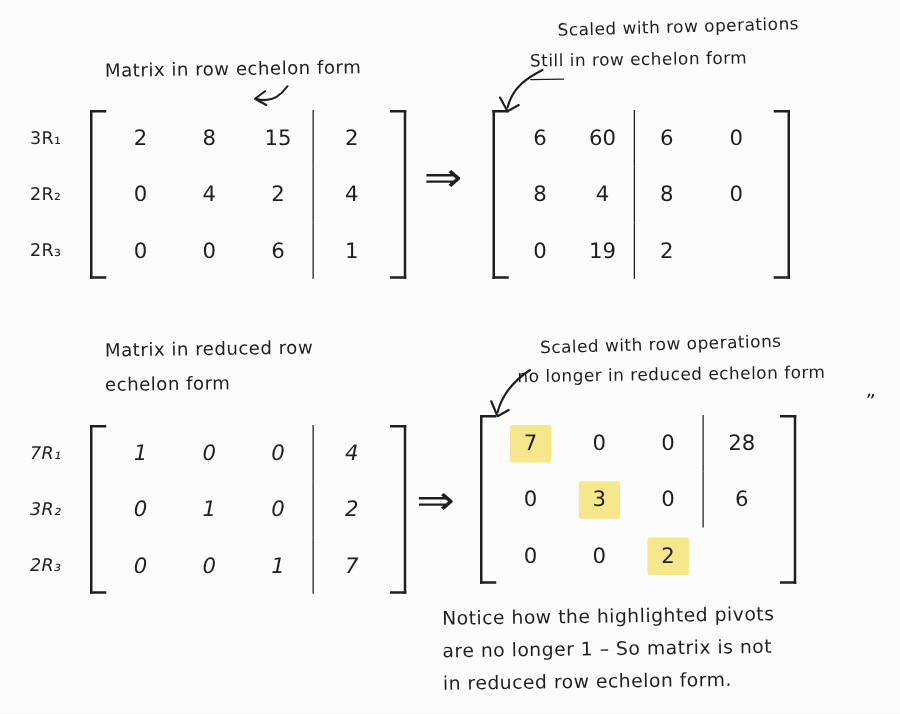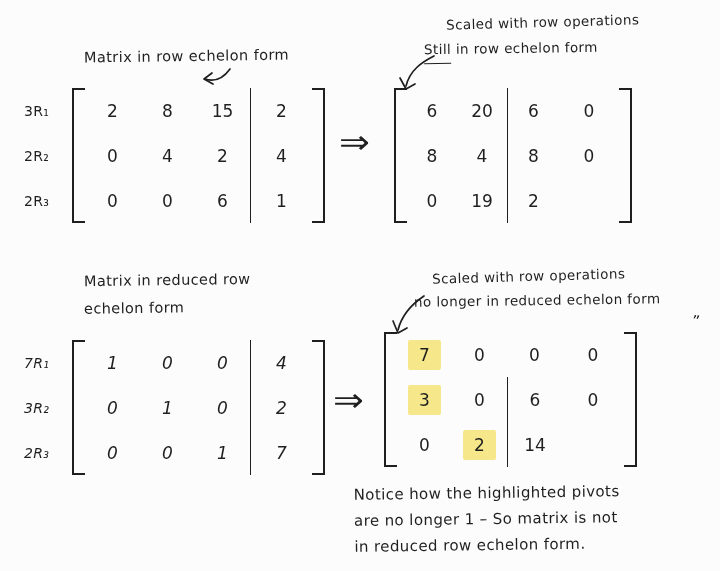--- a/index.html
+++ b/index.html
@@ -89,21 +89,21 @@
       <path d="M36 4 C24 10 12 18 8 34" fill="none" stroke="#1f1f1f" stroke-width="1.7" stroke-linecap="round"></path>
       <path d="M2 26 L8 37 L17 32" fill="none" stroke="#1f1f1f" stroke-width="1.7" stroke-linecap="round" stroke-linejoin="round"></path>
     </svg>
   </div>
 
   <div class="abs quad" style="left:394px;top:88px;">
     <div class="matrix">
       <span class="br l"></span>
       <div class="grid tight">
         <span class="cell">6</span>
-        <span class="cell">20</span>
+        <span class="cell">60</span>
         <span class="cell aug">6</span>
         <span class="cell">0</span>
         <span class="cell">8</span>
         <span class="cell">4</span>
         <span class="cell aug">8</span>
         <span class="cell">0</span>
         <span class="cell">0</span>
         <span class="cell">19</span>
         <span class="cell aug">2</span>
       </div>
@@ -153,28 +153,28 @@
     </svg>
   </div>
 
   <div class="abs quad" style="left:384px;top:332px;">
     <div class="matrix">
       <span class="br l"></span>
       <div class="grid">
         <span class="cell hl">7</span>
         <span class="cell">0</span>
         <span class="cell">0</span>
+        <span class="cell aug">28</span>
         <span class="cell">0</span>
         <span class="cell hl">3</span>
         <span class="cell">0</span>
         <span class="cell aug">6</span>
         <span class="cell">0</span>
         <span class="cell">0</span>
         <span class="cell hl">2</span>
-        <span class="cell aug">14</span>
       </div>
       <span class="br r"></span>
     </div>
   </div>
 
   <div class="abs hand note tilt-s" style="left:354px;top:480px;">
     <div>Notice how the highlighted pivots</div>
     <div>are no longer 1 – So matrix is not</div>
     <div>in reduced row echelon form.</div>
   </div>

